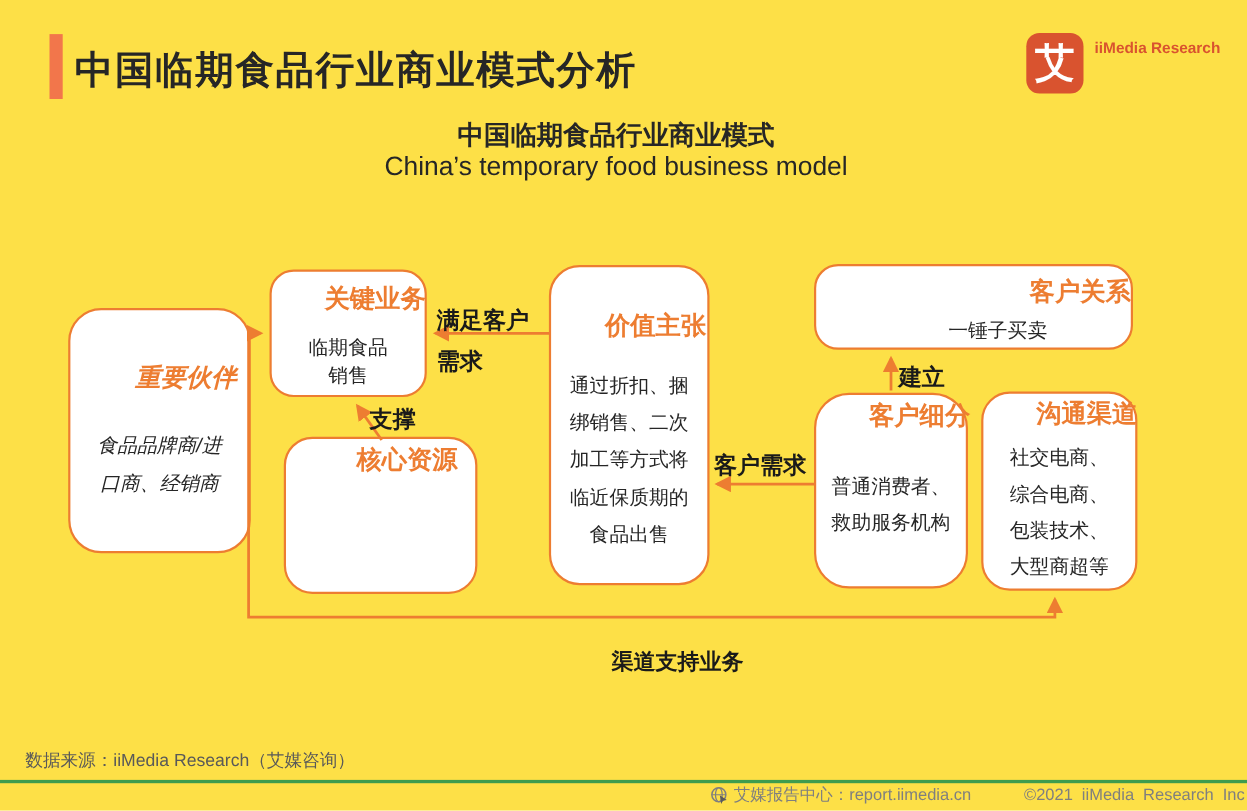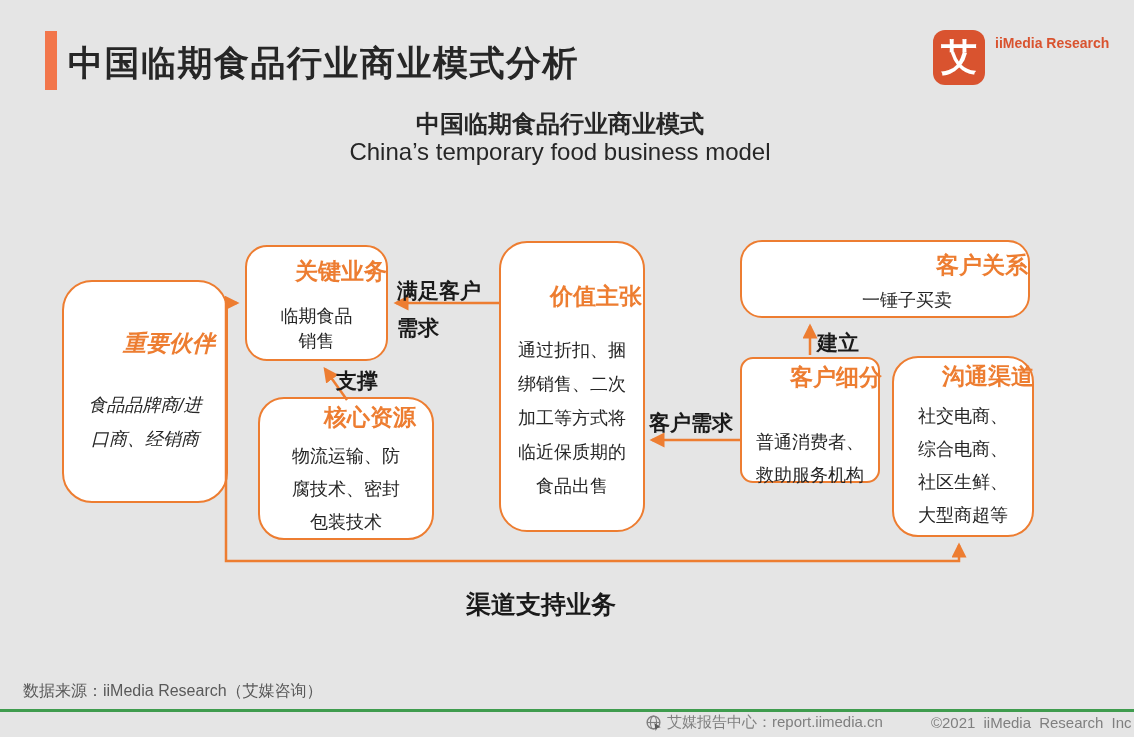--- a/index.html
+++ b/index.html
@@ -1,17 +1,17 @@
 <!DOCTYPE html>
 <html><head>
 <meta charset="utf-8">
 <style>
   html,body{margin:0;padding:0;background:#fff;}
   #canvas{
-    position:relative;width:1134px;height:737px;background:#e5e5e5;overflow:hidden;
+    position:relative;width:1134px;height:737px;background:#fde047;overflow:hidden;
     font-family:"Liberation Sans","DejaVu Sans",sans-serif;color:#262626;
   }
   
   .accent-bar{position:absolute;left:45px;top:31px;width:12px;height:59px;background:#F2764B;}
   .page-title{position:absolute;left:68px;top:40px;font-size:35px;font-weight:bold;letter-spacing:1.5px;color:#262626;white-space:nowrap;}
   .logo{position:absolute;left:933px;top:30px;display:flex;gap:10px;align-items:flex-start;}
   .logo-mark{width:52px;height:55px;background:#D9532F;border-radius:12px;display:flex;align-items:center;justify-content:center;
     color:#fff;font-size:36px;font-weight:bold;}
   .logo-text{display:flex;flex-direction:column;color:#D9532F;padding-top:4px;}
   .logo-cn{font-size:27px;font-weight:bold;letter-spacing:3px;line-height:30px;white-space:nowrap;}
@@ -33,34 +33,34 @@
   #box-key .box-body{top:57px;line-height:25px;}
   #box-core{left:258px;top:397px;width:176px;height:143px;border-radius:26px;}
   #box-core .box-title{top:3px;}
   #box-core .box-body{top:41px;line-height:33px;}
   #box-value{left:499px;top:241px;width:146px;height:291px;border-radius:28px;}
   #box-value .box-title{top:38px;}
   #box-value .box-body{top:90px;line-height:34px;}
   #box-relations{left:740px;top:240px;width:290px;height:78px;border-radius:22px;}
   #box-relations .box-title{top:8px;text-align:right;}
   #box-relations .box-body{top:46px;line-height:24px;padding-left:44px;}
-  #box-segments{left:740px;top:357px;width:140px;height:126px;border-radius:13px;}
+  #box-segments{left:740px;top:357px;width:140px;height:178px;border-radius:32px;}
   #box-segments .box-title{top:3px;}
   #box-segments .box-body{top:67px;line-height:33px;}
   #box-channels{left:892px;top:356px;width:142px;height:181px;border-radius:26px;}
   #box-channels .box-title{top:3px;}
   #box-channels .box-body{top:42px;line-height:33px;}
   
   .arrow-label{position:absolute;font-weight:bold;font-size:21px;color:#1a1a1a;white-space:nowrap;}
   #lbl-satisfy1{left:397px;top:277px;}
   #lbl-satisfy2{left:397px;top:314px;}
   #lbl-support{left:336px;top:367px;}
   #lbl-demand{left:649px;top:409px;}
   #lbl-establish{left:817px;top:329px;}
-  #lbl-channel-support{left:466px;top:588px;width:210px;text-align:left;font-size:25px;}
+  #lbl-channel-support{left:466px;top:588px;width:210px;text-align:right;font-size:20px;}
   
   #connectors{position:absolute;left:0;top:0;pointer-events:none;}
   
   .source-note{position:absolute;left:23px;top:681px;font-size:16px;color:#595959;white-space:nowrap;}
   .footer-line{position:absolute;left:0;top:709px;width:1134px;height:2.5px;background:#3F9C4E;}
   .footer{position:absolute;left:645px;top:713px;display:flex;gap:48px;align-items:center;color:#7F7F7F;font-size:15px;white-space:nowrap;}
   .footer-item{display:flex;align-items:center;gap:5px;}
   .footer .copyright{word-spacing:4px;}
 </style>
 </head>
@@ -93,25 +93,20 @@
   <div class="dbox" id="box-key">
     <div class="box-title">关键业务</div>
     <div class="box-body">
       <span>临期食品</span>
       <span>销售</span>
     </div>
   </div>
 
   <div class="dbox" id="box-core">
     <div class="box-title">核心资源</div>
-    <div class="box-body">
-      <span>物流运输、防</span>
-      <span>腐技术、密封</span>
-      <span>包装技术</span>
-    </div>
   </div>
 
   <div class="dbox" id="box-value">
     <div class="box-title">价值主张</div>
     <div class="box-body">
       <span>通过折扣、捆</span>
       <span>绑销售、二次</span>
       <span>加工等方式将</span>
       <span>临近保质期的</span>
       <span>食品出售</span>
@@ -131,21 +126,21 @@
       <span>普通消费者、</span>
       <span>救助服务机构</span>
     </div>
   </div>
 
   <div class="dbox" id="box-channels">
     <div class="box-title">沟通渠道</div>
     <div class="box-body">
       <span>社交电商、</span>
       <span>综合电商、</span>
-      <span>社区生鲜、</span>
+      <span>包装技术、</span>
       <span>大型商超等</span>
     </div>
   </div>
 
   <svg id="connectors" width="1134" height="737">
     <defs>
       <marker id="ah" markerWidth="7" markerHeight="7" refX="5" refY="3" orient="auto">
         <path d="M0,0 L6,3 L0,6 Z" fill="#ED7D31"></path>
       </marker>
     </defs>

